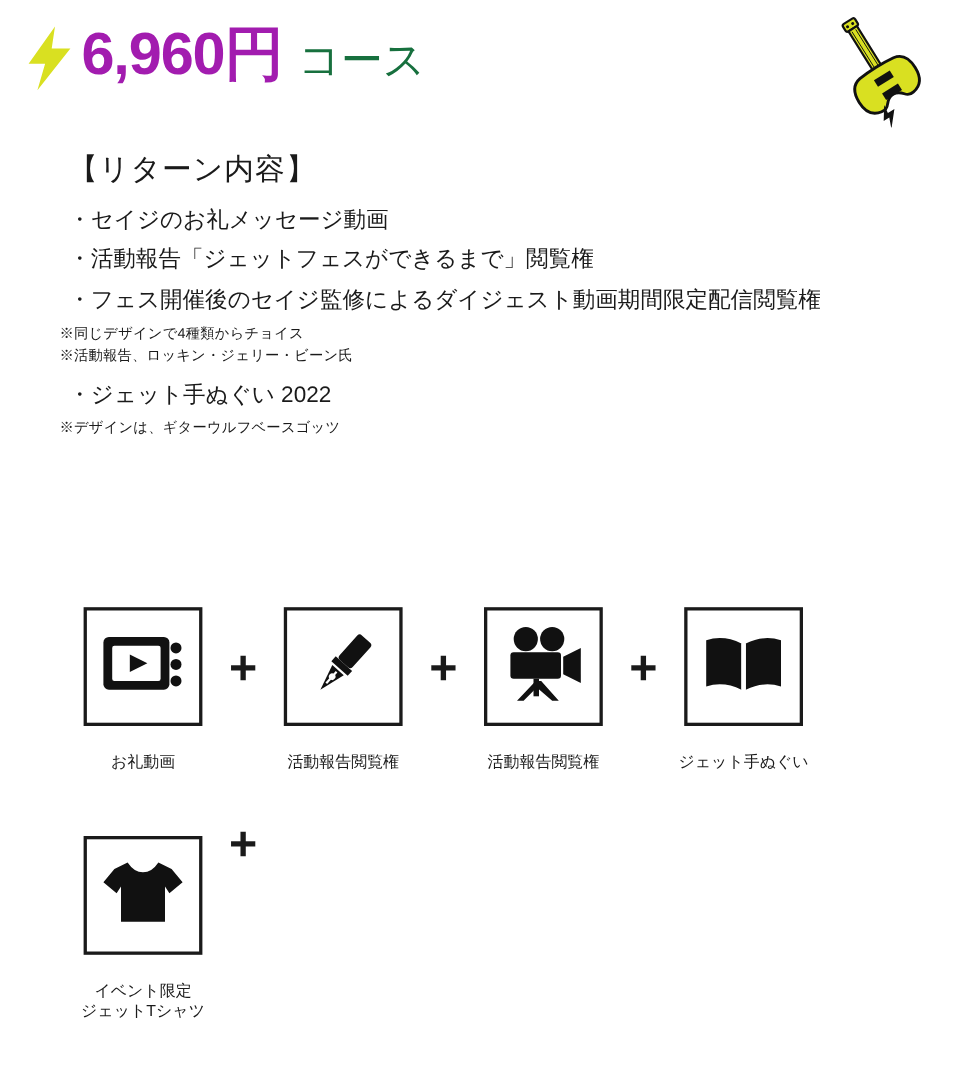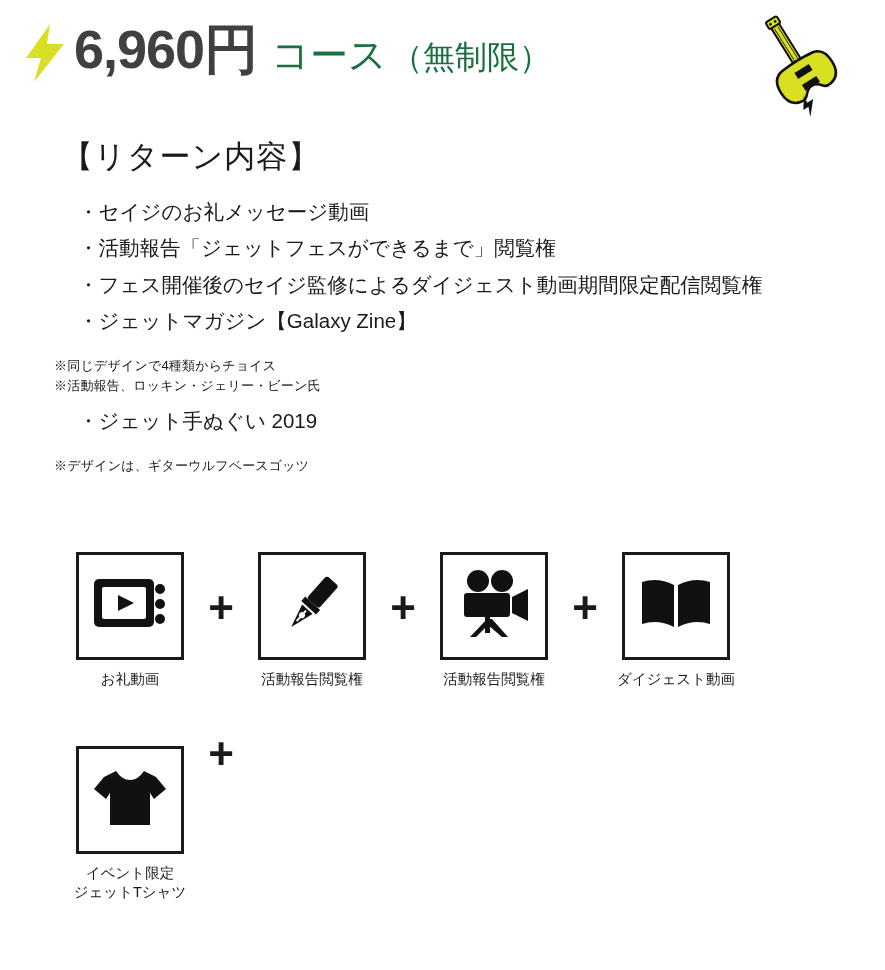--- a/index.html
+++ b/index.html
@@ -30,21 +30,21 @@
   .bolt-icon {
     width: 46px;
     height: 62px;
     flex: 0 0 auto;
     align-self: center;
     margin-right: 6px;
   }
   .price-amount {
     font-size: 54px;
     font-weight: bold;
-    color: #404040;
+    color: #a21caf;
     letter-spacing: -1px;
     line-height: 1;
   }
   .price-course {
     font-size: 38px;
     color: #17703e;
     margin-left: 14px;
     line-height: 1;
   }
   .price-limit {
@@ -56,26 +56,26 @@
   .guitar-icon {
     position: absolute;
     right: 36px;
     top: 8px;
     width: 104px;
     height: 108px;
   }
 
   
   .section-title {
-    font-size: 31px;
+    font-size: 27px;
     margin: 14px 0 10px 62px;
     letter-spacing: 1px;
   }
   .return-list {
-    margin: 16px;
+    margin: 0;
     padding: 0 0 0 62px;
     list-style: none;
   }
   .return-list > li {
     font-size: 20.5px;
     line-height: 1.78;
     white-space: nowrap;
   }
   .notes {
     margin: 2px 0 6px 54px;
@@ -101,20 +101,21 @@
   .icon-row {
     display: flex;
     align-items: flex-start;
     margin-bottom: 8px;
   }
   .icon-cell {
     width: 120px;
     display: flex;
     flex-direction: column;
     align-items: center;
+    gap: 14px;
   }
   .icon-box {
     width: 108px;
     height: 108px;
     border: 3px solid #1a1a1a;
     box-sizing: border-box;
     display: flex;
     align-items: center;
     justify-content: center;
     background: #ffffff;
@@ -145,21 +146,20 @@
 
 <div class="header">
   <div class="price-row">
     <span class="bolt-icon">
       <svg viewBox="0 0 46 62" width="46" height="62">
         <polygon points="28,2 4,36 19,36 12,60 42,22 25,22" fill="#d9e021"></polygon>
       </svg>
     </span>
     <span class="price-amount">6,960円</span>
     <span class="price-course">コース</span>
-    <span class="price-limit">（無制限）</span>
   </div>
   <span class="guitar-icon">
     <svg viewBox="0 0 104 108" width="104" height="108">
       <g transform="rotate(-32 52 54)">
         <rect x="46" y="4" width="13" height="8" rx="2" fill="#d9e021" stroke="#111" stroke-width="2"></rect>
         <circle cx="49.5" cy="8" r="1.4" fill="#111"></circle>
         <circle cx="55" cy="8" r="1.4" fill="#111"></circle>
         <rect x="48" y="12" width="9" height="42" fill="#d9e021" stroke="#111" stroke-width="2"></rect>
         <line x1="50.5" y1="14" x2="50.5" y2="53" stroke="#111" stroke-width="0.8"></line>
         <line x1="54.5" y1="14" x2="54.5" y2="53" stroke="#111" stroke-width="0.8"></line>
@@ -171,28 +171,27 @@
     </svg>
   </span>
 </div>
 
 <div class="section-title">【リターン内容】</div>
 
 <ul class="return-list">
   <li><span>・セイジのお礼メッセージ動画</span></li>
   <li><span>・活動報告「ジェットフェスができるまで」閲覧権</span></li>
   <li><span>・フェス開催後のセイジ監修によるダイジェスト動画期間限定配信閲覧権</span></li>
-  <li><span>・ジェットマガジン【Galaxy Zine】</span></li>
 </ul>
 <ul class="notes">
   <li>※同じデザインで4種類からチョイス</li>
   <li>※活動報告、ロッキン・ジェリー・ビーン氏</li>
 </ul>
 <ul class="return-list gap-after">
-  <li><span>・ジェット手ぬぐい 2019</span></li>
+  <li><span>・ジェット手ぬぐい 2022</span></li>
 </ul>
 <ul class="notes">
   <li>※デザインは、ギターウルフベースゴッツ</li>
 </ul>
 
 <div class="icon-grid">
 
   <div class="icon-row">
 
     <div class="icon-cell">
@@ -253,21 +252,21 @@
     <div class="icon-cell">
       <div class="icon-box">
         <span>
           <svg viewBox="0 0 78 60" width="78" height="60">
             <path d="M5 8 q16 -5 32 3 v42 q-16 -8 -32 -3 z" fill="#111"></path>
             <path d="M73 8 q-16 -5 -32 3 v42 q16 -8 32 -3 z" fill="#111"></path>
             <rect x="37" y="11" width="4" height="42" fill="#fff"></rect>
           </svg>
         </span>
       </div>
-      <div class="icon-caption">ダイジェスト動画</div>
+      <div class="icon-caption">ジェット手ぬぐい</div>
     </div>
   </div>
 
   <div class="icon-row row2">
 
     <div class="icon-cell">
       <div class="icon-box">
         <span>
           <svg viewBox="0 0 80 62" width="80" height="62">
             <path d="M26 4 L14 10 L4 22 L16 32 L20 26 L20 58 L60 58 L60 26 L64 32 L76 22 L66 10 L54 4 q-6 9 -14 9 q-8 0 -14 -9 z" fill="#111"></path>

